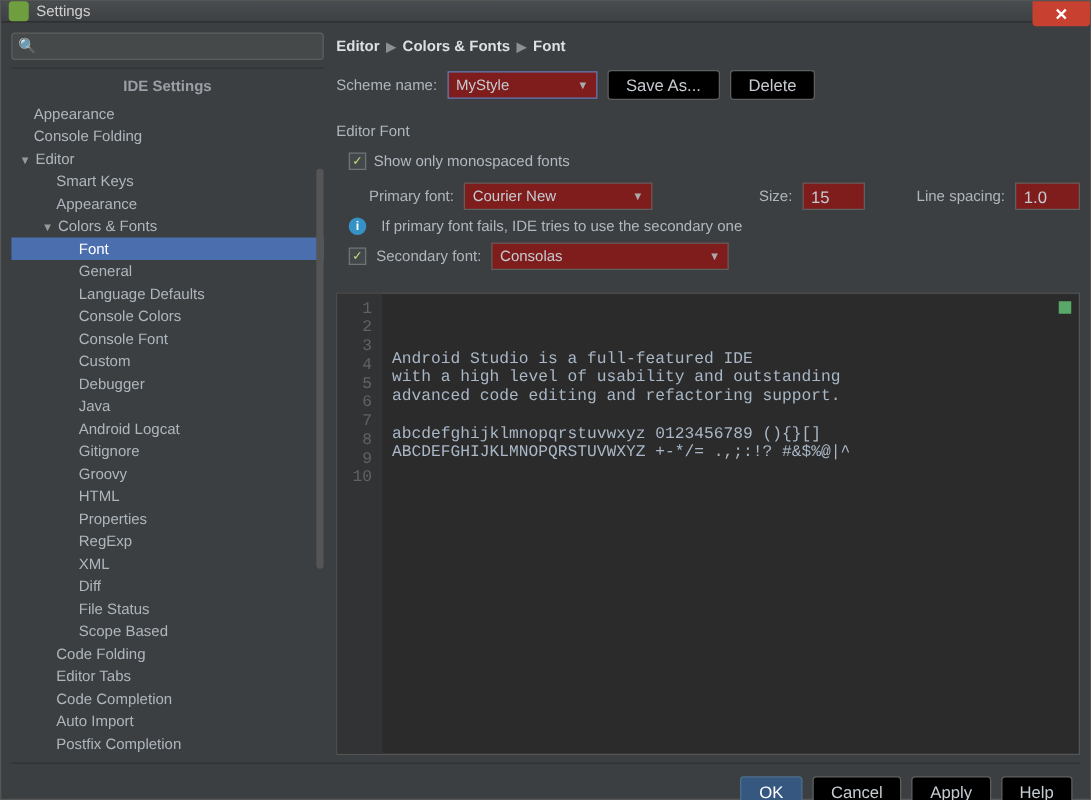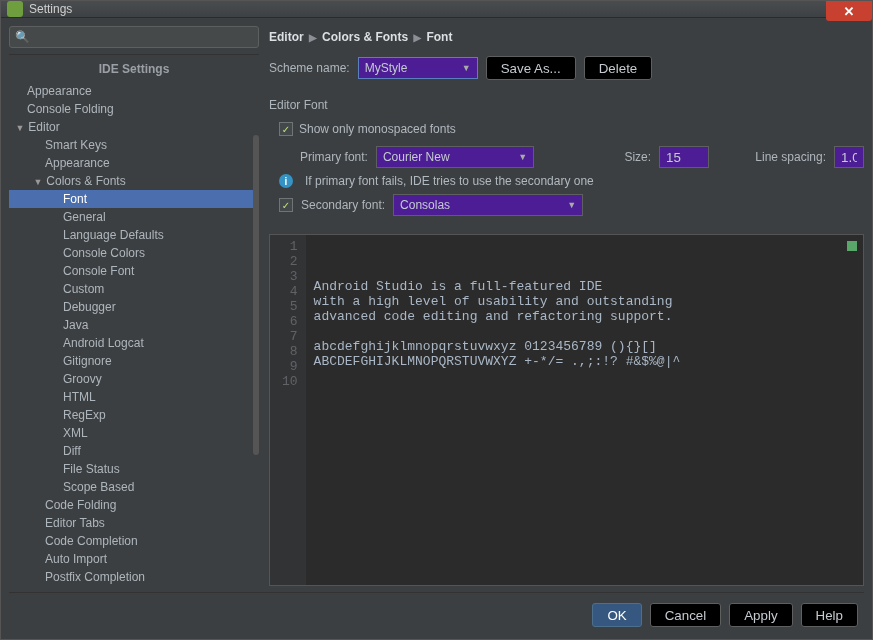--- a/index.html
+++ b/index.html
@@ -147,21 +147,21 @@
 .breadcrumb .sep { color: #8b9096; margin: 0 2px; font-size:10px;}
 .form-row {
   display: flex;
   align-items: center;
   gap: 8px;
   margin: 4px 0;
 }
 .label { color: #aeb6bd; }
 .label.right { text-align: right; }
 .select, .text-input {
-  background: #4c1d95;
+  background: #7f1d1d;
   border: 1px solid #5e6060;
   color: #c5cbd1;
   height: 22px;
   padding: 0 6px;
 }
 .scheme-select { width: 120px; border: 1px solid #5b7fbc; }
 .combo {
   display:flex;align-items:center;justify-content:space-between;
 }
 .combo .caret { color:#aaa; font-size:9px; margin-left:6px;}
@@ -203,21 +203,21 @@
   display:inline-flex;align-items:center;justify-content:center;
   width:14px;height:14px;border-radius:50%;
   background:#3592c4;color:#fff;font-size:10px;font-weight:bold;
   margin-right:4px;
 }
 .font-form { margin-left: 10px; }
 .font-form .form-row { margin: 6px 0; }
 .font-form .label { width: 90px; text-align: right; }
 .primary-font-select { width: 160px; }
 .size-input { width: 50px; }
-.ls-input { width: 30px; }
+.ls-input { width: 52px; }
 .secondary-font-select { width: 190px; }
 
 .preview {
   margin-top: 12px;
   flex: 1;
   background: #2b2b2b;
   border: 1px solid #555;
   display: flex;
   font-family: "Courier New", monospace;
   font-size: 13px;
@@ -283,20 +283,21 @@
               <div class="tree-item indent-2"><span>Language Defaults</span></div>
               <div class="tree-item indent-2"><span>Console Colors</span></div>
               <div class="tree-item indent-2"><span>Console Font</span></div>
               <div class="tree-item indent-2"><span>Custom</span></div>
               <div class="tree-item indent-2"><span>Debugger</span></div>
               <div class="tree-item indent-2"><span>Java</span></div>
               <div class="tree-item indent-2"><span>Android Logcat</span></div>
               <div class="tree-item indent-2"><span>Gitignore</span></div>
               <div class="tree-item indent-2"><span>Groovy</span></div>
               <div class="tree-item indent-2"><span>HTML</span></div>
+              <div class="tree-item indent-2"><span>Properties</span></div>
               <div class="tree-item indent-2"><span>RegExp</span></div>
               <div class="tree-item indent-2"><span>XML</span></div>
               <div class="tree-item indent-2"><span>Diff</span></div>
               <div class="tree-item indent-2"><span>File Status</span></div>
               <div class="tree-item indent-2"><span>Scope Based</span></div>
               <div class="tree-item indent-1"><span>Code Folding</span></div>
               <div class="tree-item indent-1"><span>Editor Tabs</span></div>
               <div class="tree-item indent-1"><span>Code Completion</span></div>
               <div class="tree-item indent-1"><span>Auto Import</span></div>
               <div class="tree-item indent-1"><span>Postfix Completion</span></div>

